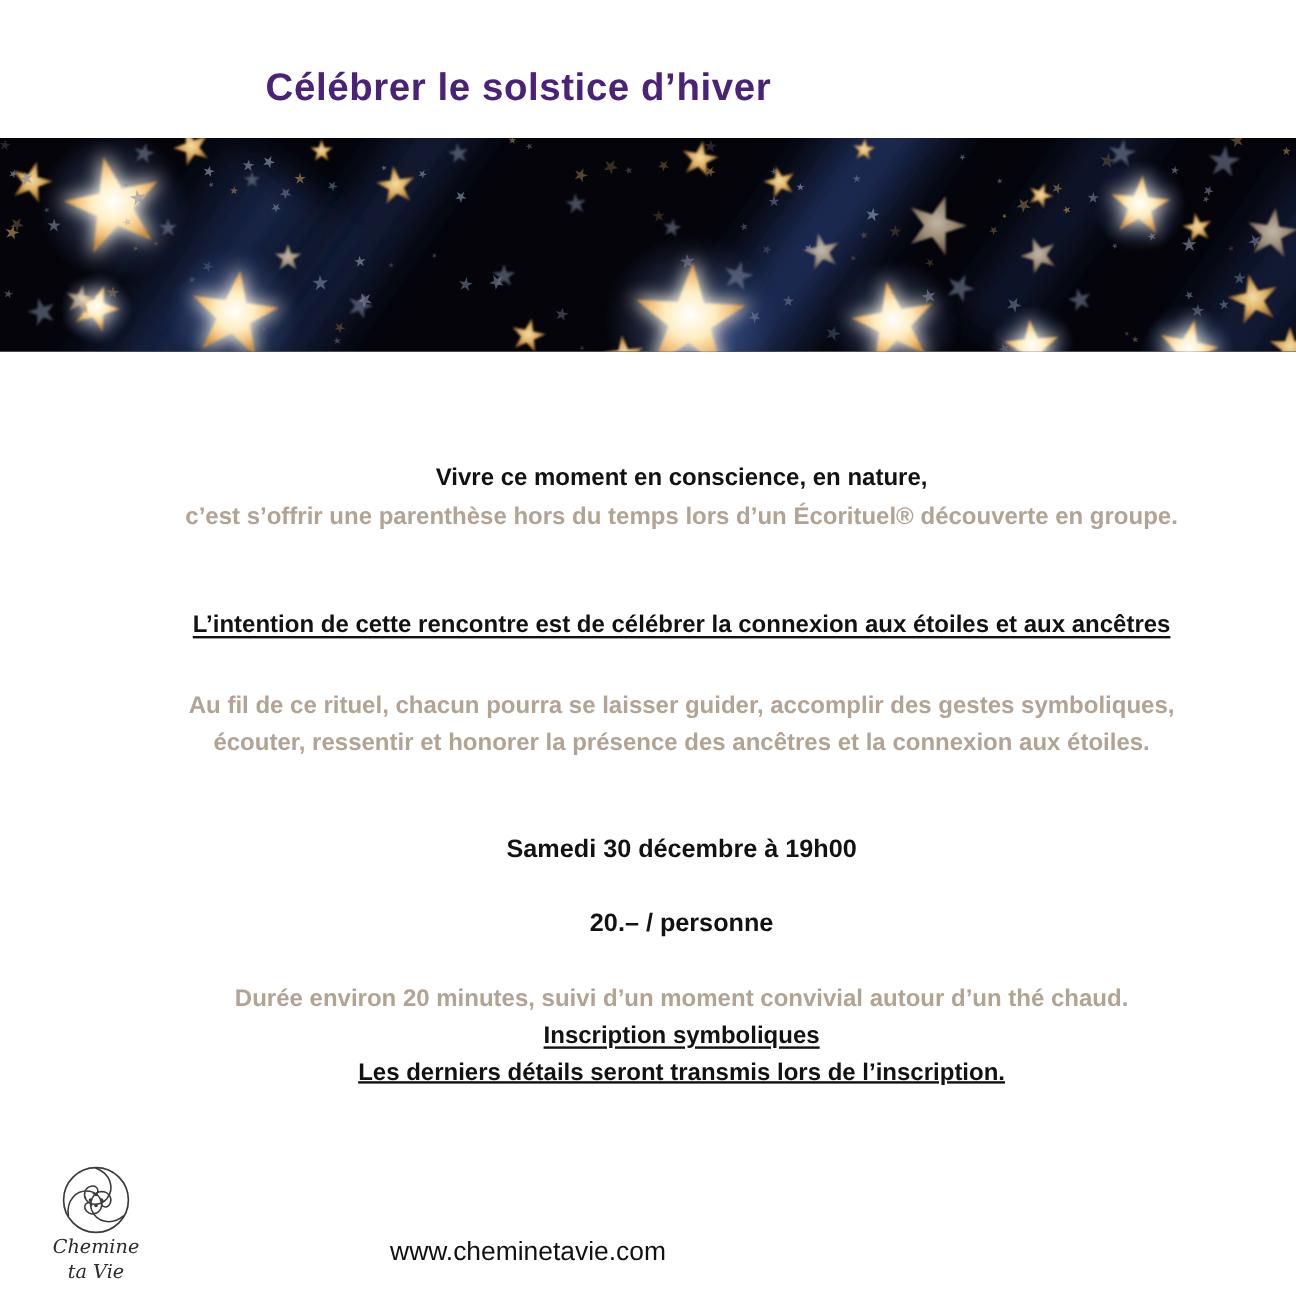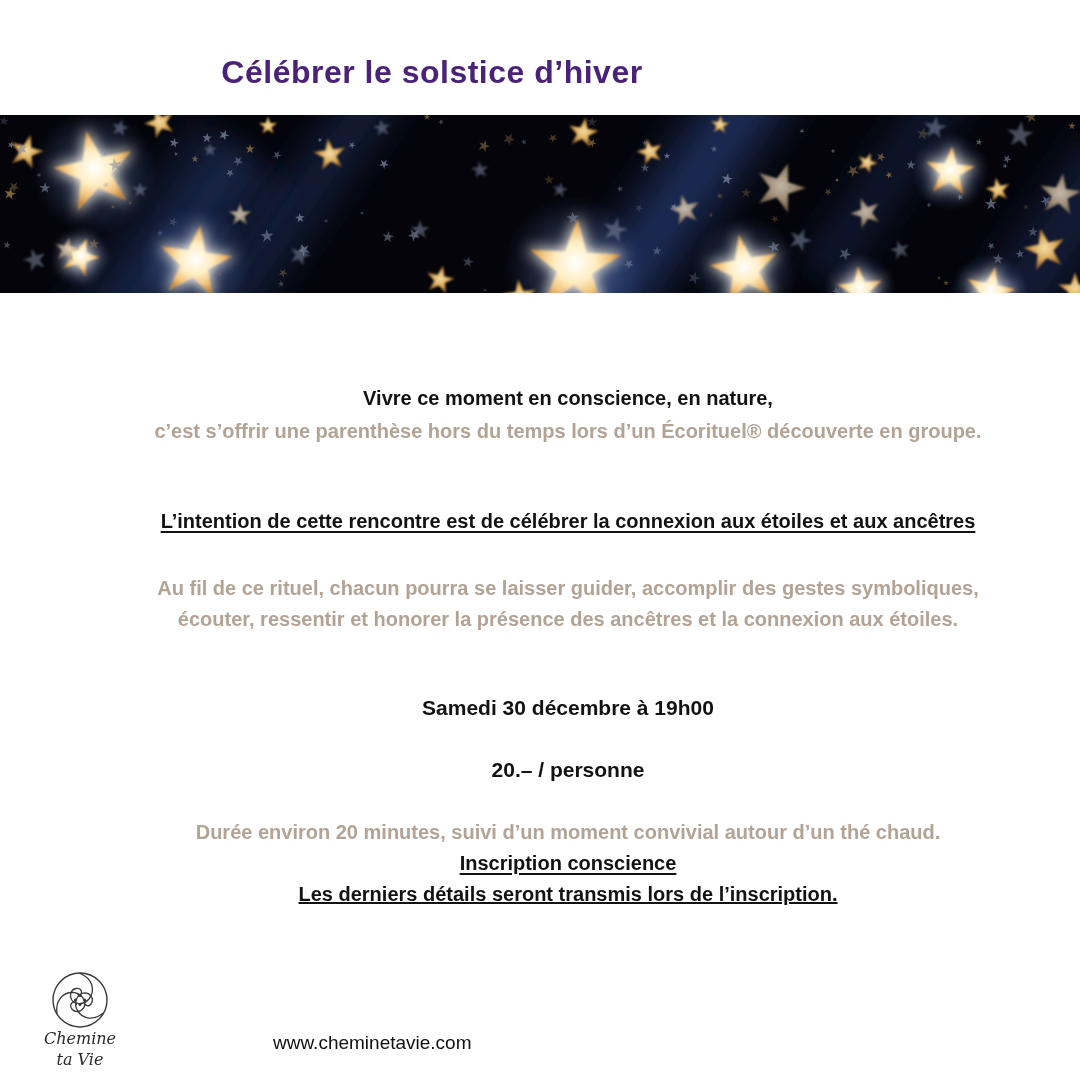--- a/index.html
+++ b/index.html
@@ -40,22 +40,22 @@
   .t-registration{top:851px;}
   .t-details{top:882px;text-decoration:underline;}
   .logo{position:absolute;left:25px;top:968px;width:110px;}
   .logo-mark{display:block;margin:0 auto;width:64px;height:64px;}
   .logo-text{
     margin-top:-4px;text-align:center;color:#2b2b2b;
     font-family:"DejaVu Serif", serif;font-style:italic;
     font-size:16px;line-height:21px;
   }
   .url{
-    position:absolute;left:273px;top:1029px;width:300px;height:28px;
-    font-size:19px;line-height:28px;color:#111;
+    position:absolute;left:290px;top:1029px;width:300px;height:28px;
+    text-align:center;font-size:22px;line-height:28px;color:#111;
     white-space:nowrap;
   }
 </style>
 </head>
 <body>
 
 <div class="page">
 
   <h1 class="title">Célébrer le solstice d’hiver</h1>
 
@@ -274,21 +274,21 @@
 
   <div class="bodyline t-ritual1 muted">Au fil de ce rituel, chacun pourra se laisser guider, accomplir des gestes symboliques,</div>
 
   <div class="bodyline t-intention und">L’intention de cette rencontre est de célébrer la connexion aux étoiles et aux ancêtres</div>
   <div class="bodyline t-ritual2 muted">écouter, ressentir et honorer la présence des ancêtres et la connexion aux étoiles.</div>
 
   <div class="bodyline t-date big">Samedi 30 décembre à 19h00</div>
   <div class="bodyline t-price big">20.– / personne</div>
 
   <div class="bodyline t-duration muted">Durée environ 20 minutes, suivi d’un moment convivial autour d’un thé chaud.</div>
-  <div class="bodyline t-registration und">Inscription conscience</div>
+  <div class="bodyline t-registration und">Inscription symboliques</div>
   <div class="bodyline t-details">Les derniers détails seront transmis lors de l’inscription.</div>
 
   <div class="logo">
     <svg class="logo-mark" viewBox="0 0 64 64">
       <circle cx="32" cy="32" r="27" fill="none" stroke="#3a3a3a" stroke-width="1.4"></circle>
       <g fill="none" stroke="#3a3a3a" stroke-width="1.3" stroke-linecap="round">
         <g id="arm0">
           <path d="M 32,5.5 C 44,10 48,22 41,31 C 36,37 27,37 23.5,31.5 C 21,27 23,21.5 28,20.5 C 31.5,19.8 34,22 33.5,25"></path>
           <path d="M 33.5,25 C 33.2,27 31,27.8 29.8,26.4"></path>
         </g>

